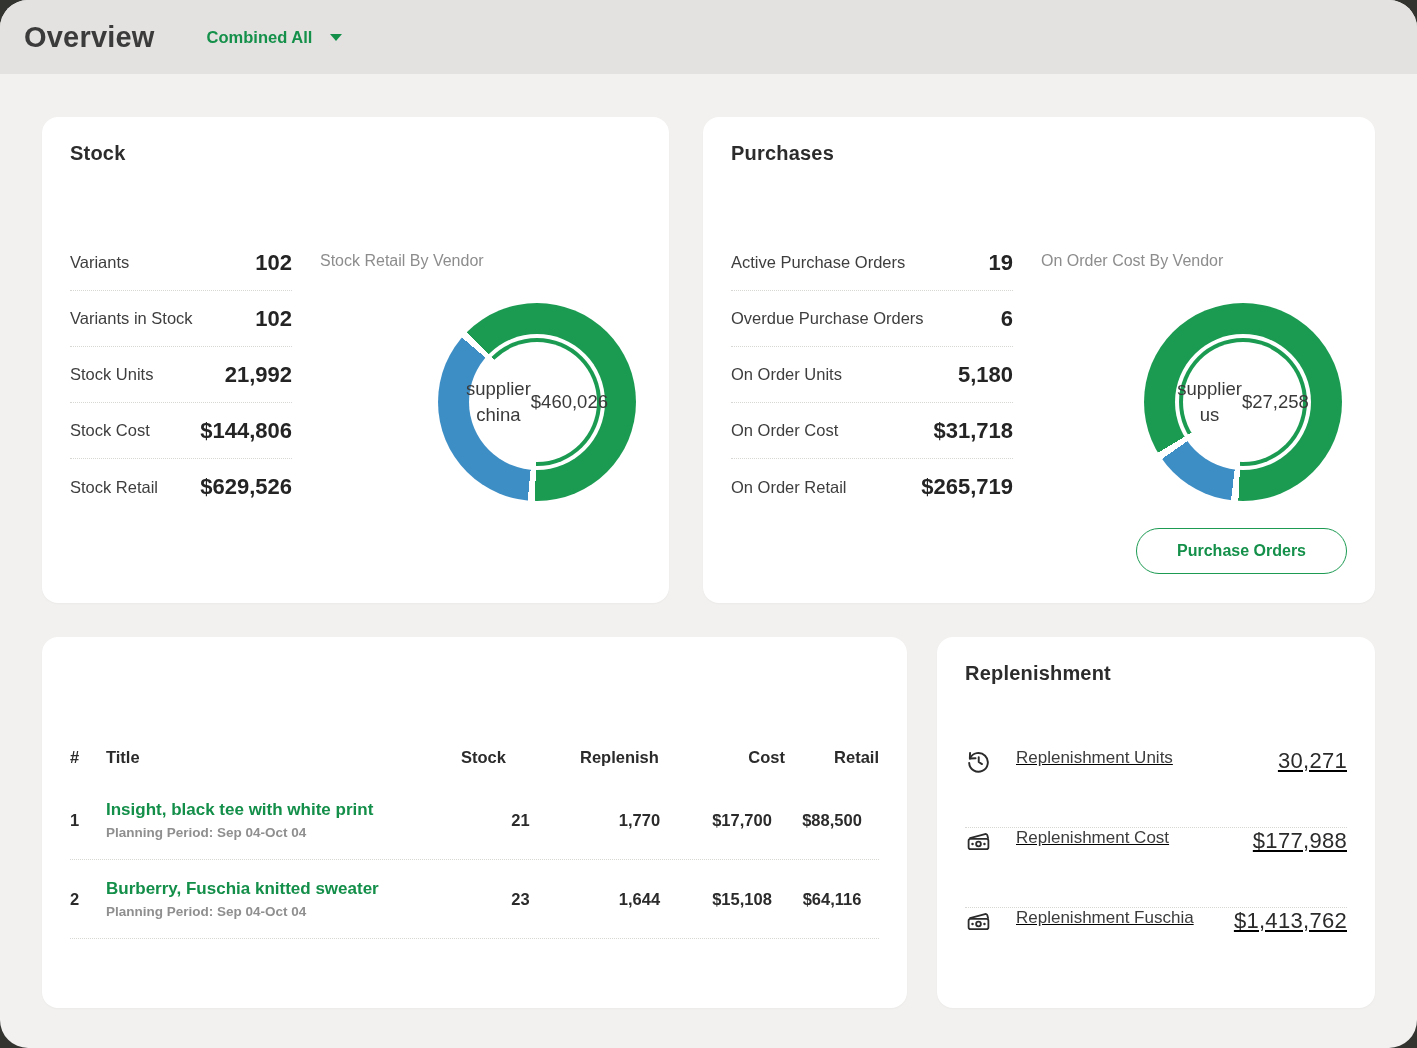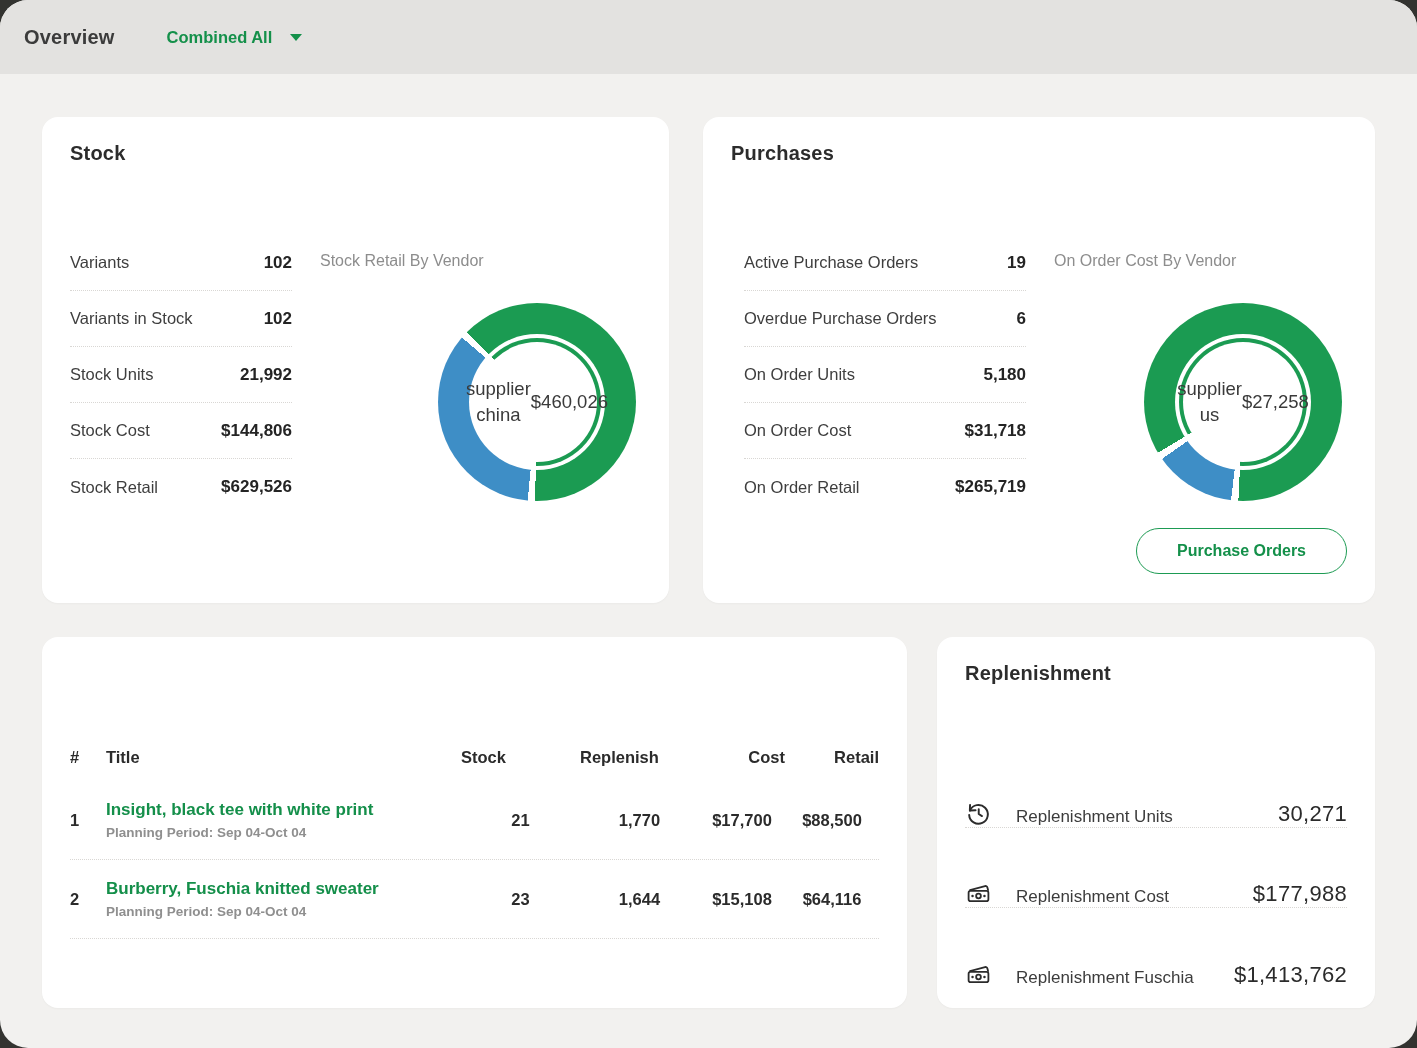--- a/index.html
+++ b/index.html
@@ -17,21 +17,21 @@
   }
   
   .topbar {
     height:74px;
     background:#e3e2e0;
     display:flex;
     align-items:center;
     padding:0 24px;
   }
   .topbar h1 {
-    font-size:20px;
+    font-size:29px;
     font-weight:700;
     color:#3b3b3b;
     letter-spacing:.2px;
   }
   .filter-btn {
     margin-left:52px;
     display:flex;
     align-items:center;
     gap:18px;
     background:none; border:none; cursor:pointer;
@@ -67,31 +67,31 @@
   }
   .card-stock    { width:627px; height:486px; }
   .card-purch    { flex:1;      height:486px; }
   .card-variants { width:865px; height:371px; }
   .card-repl     { flex:1;      height:371px; }
 
   
   .card-body { display:flex; margin-top:70px; }
   .stats { flex:none; }
   .stats-stock { width:222px; }
-  .stats-purch { width:282px;margin-left:13px; }
+  .stats-purch { width:282px; }
   .stat-row {
     height:56px;
     display:flex;
     align-items:center;
     justify-content:space-between;
     border-bottom:1px dotted #d9d7d4;
   }
   .stat-row:last-child { border-bottom:none; }
   .stat-label { font-size:16.5px; color:#3e3e3e; }
-  .stat-value { font-size:17px; font-weight:700; color:#242424; }
+  .stat-value { font-size:22px; font-weight:700; color:#242424; }
 
   
   .chart-col {
     flex:1;
     display:flex;
     flex-direction:column;
     align-items:flex-end;
     padding-left:28px;
     margin-top:12px;
   }
@@ -150,22 +150,23 @@
     text-decoration:none; display:inline-block; cursor:pointer;
   }
   .tv-sub { font-size:13.5px; font-weight:600; color:#8f8f8f; margin-top:5px; }
   .tv-val { font-size:16.5px; font-weight:700; color:#2b2b2b;text-align:center; }
 
   
   .repl-list { margin-top:63px; }
   .repl-row {
     height:80px;
     display:flex;
-    align-items:flex-end;
+    align-items:flex-start;
     border-bottom:1px dotted #d9d7d4;
+    text-decoration:underline;
   }
   .repl-row:last-child { border-bottom:none; }
   .repl-icon { width:27px; height:27px; flex:none; display:flex; }
   .repl-icon svg { width:100%; height:100%; }
   .repl-label { margin-left:24px; font-size:17px; color:#3c3c3c; }
   .repl-value { margin-left:auto; font-size:22px; color:#2b2b2b; letter-spacing:.3px; }
 </style>
 </head>
 <body>
 

